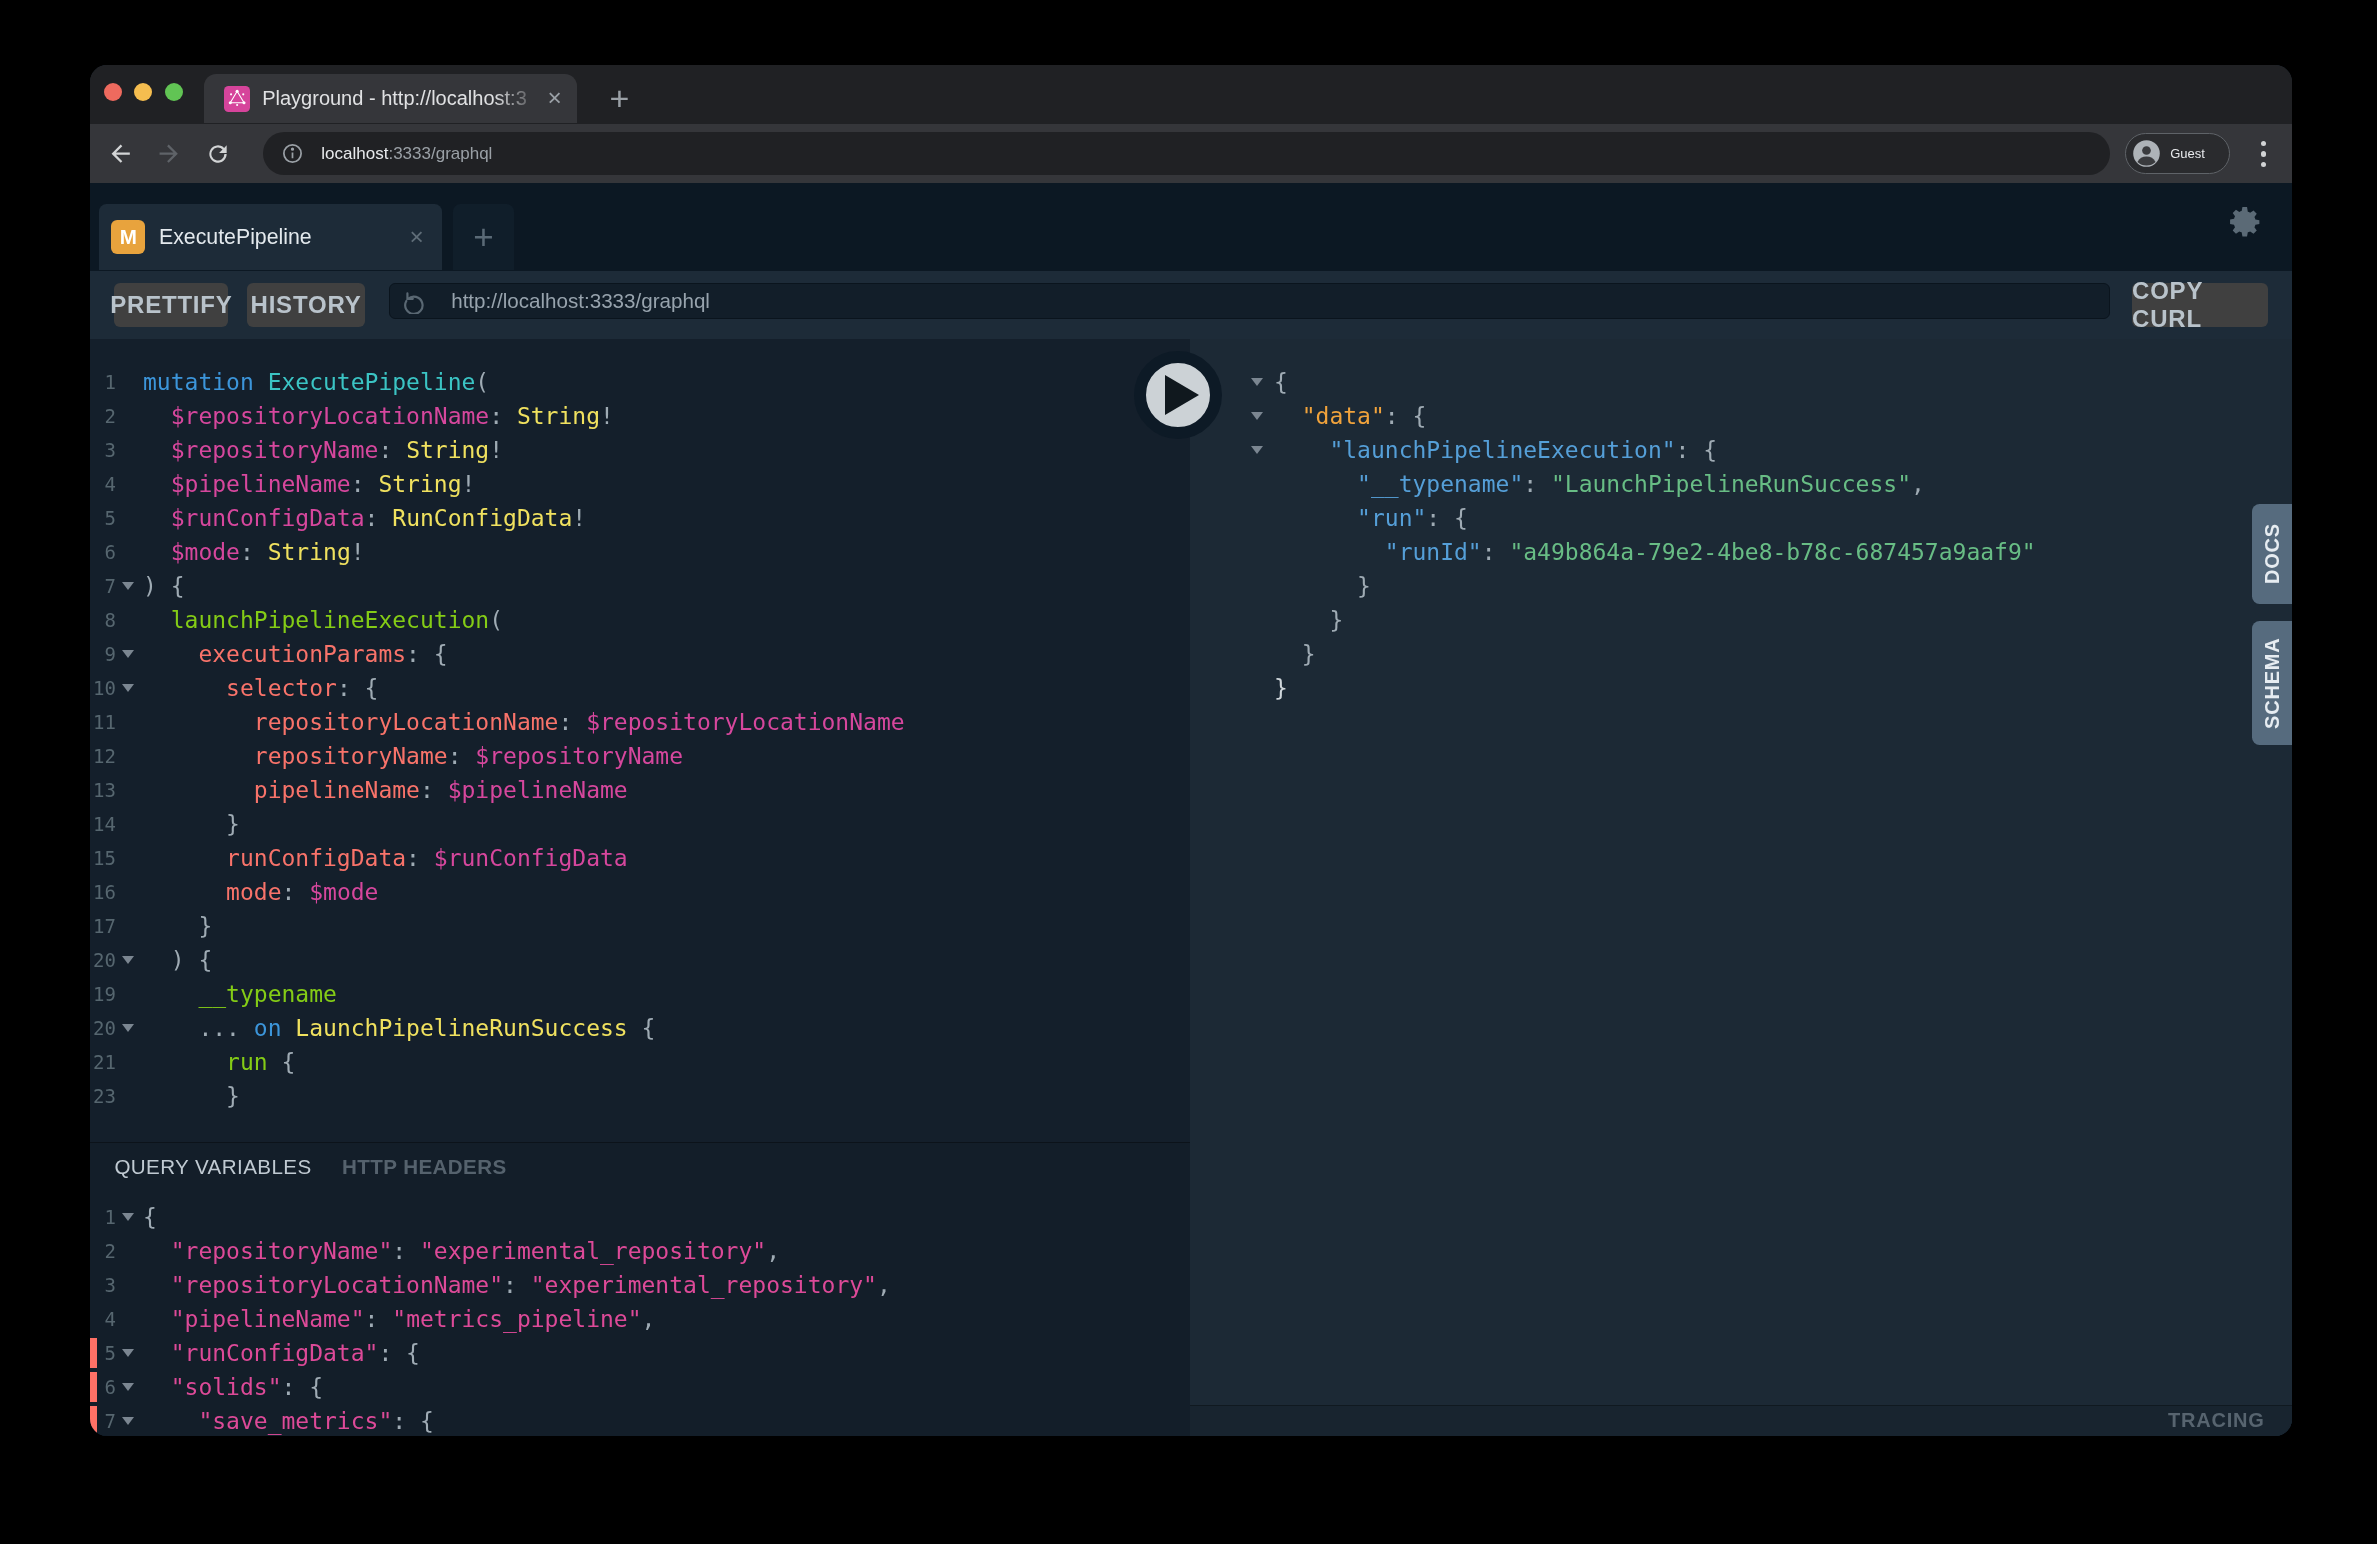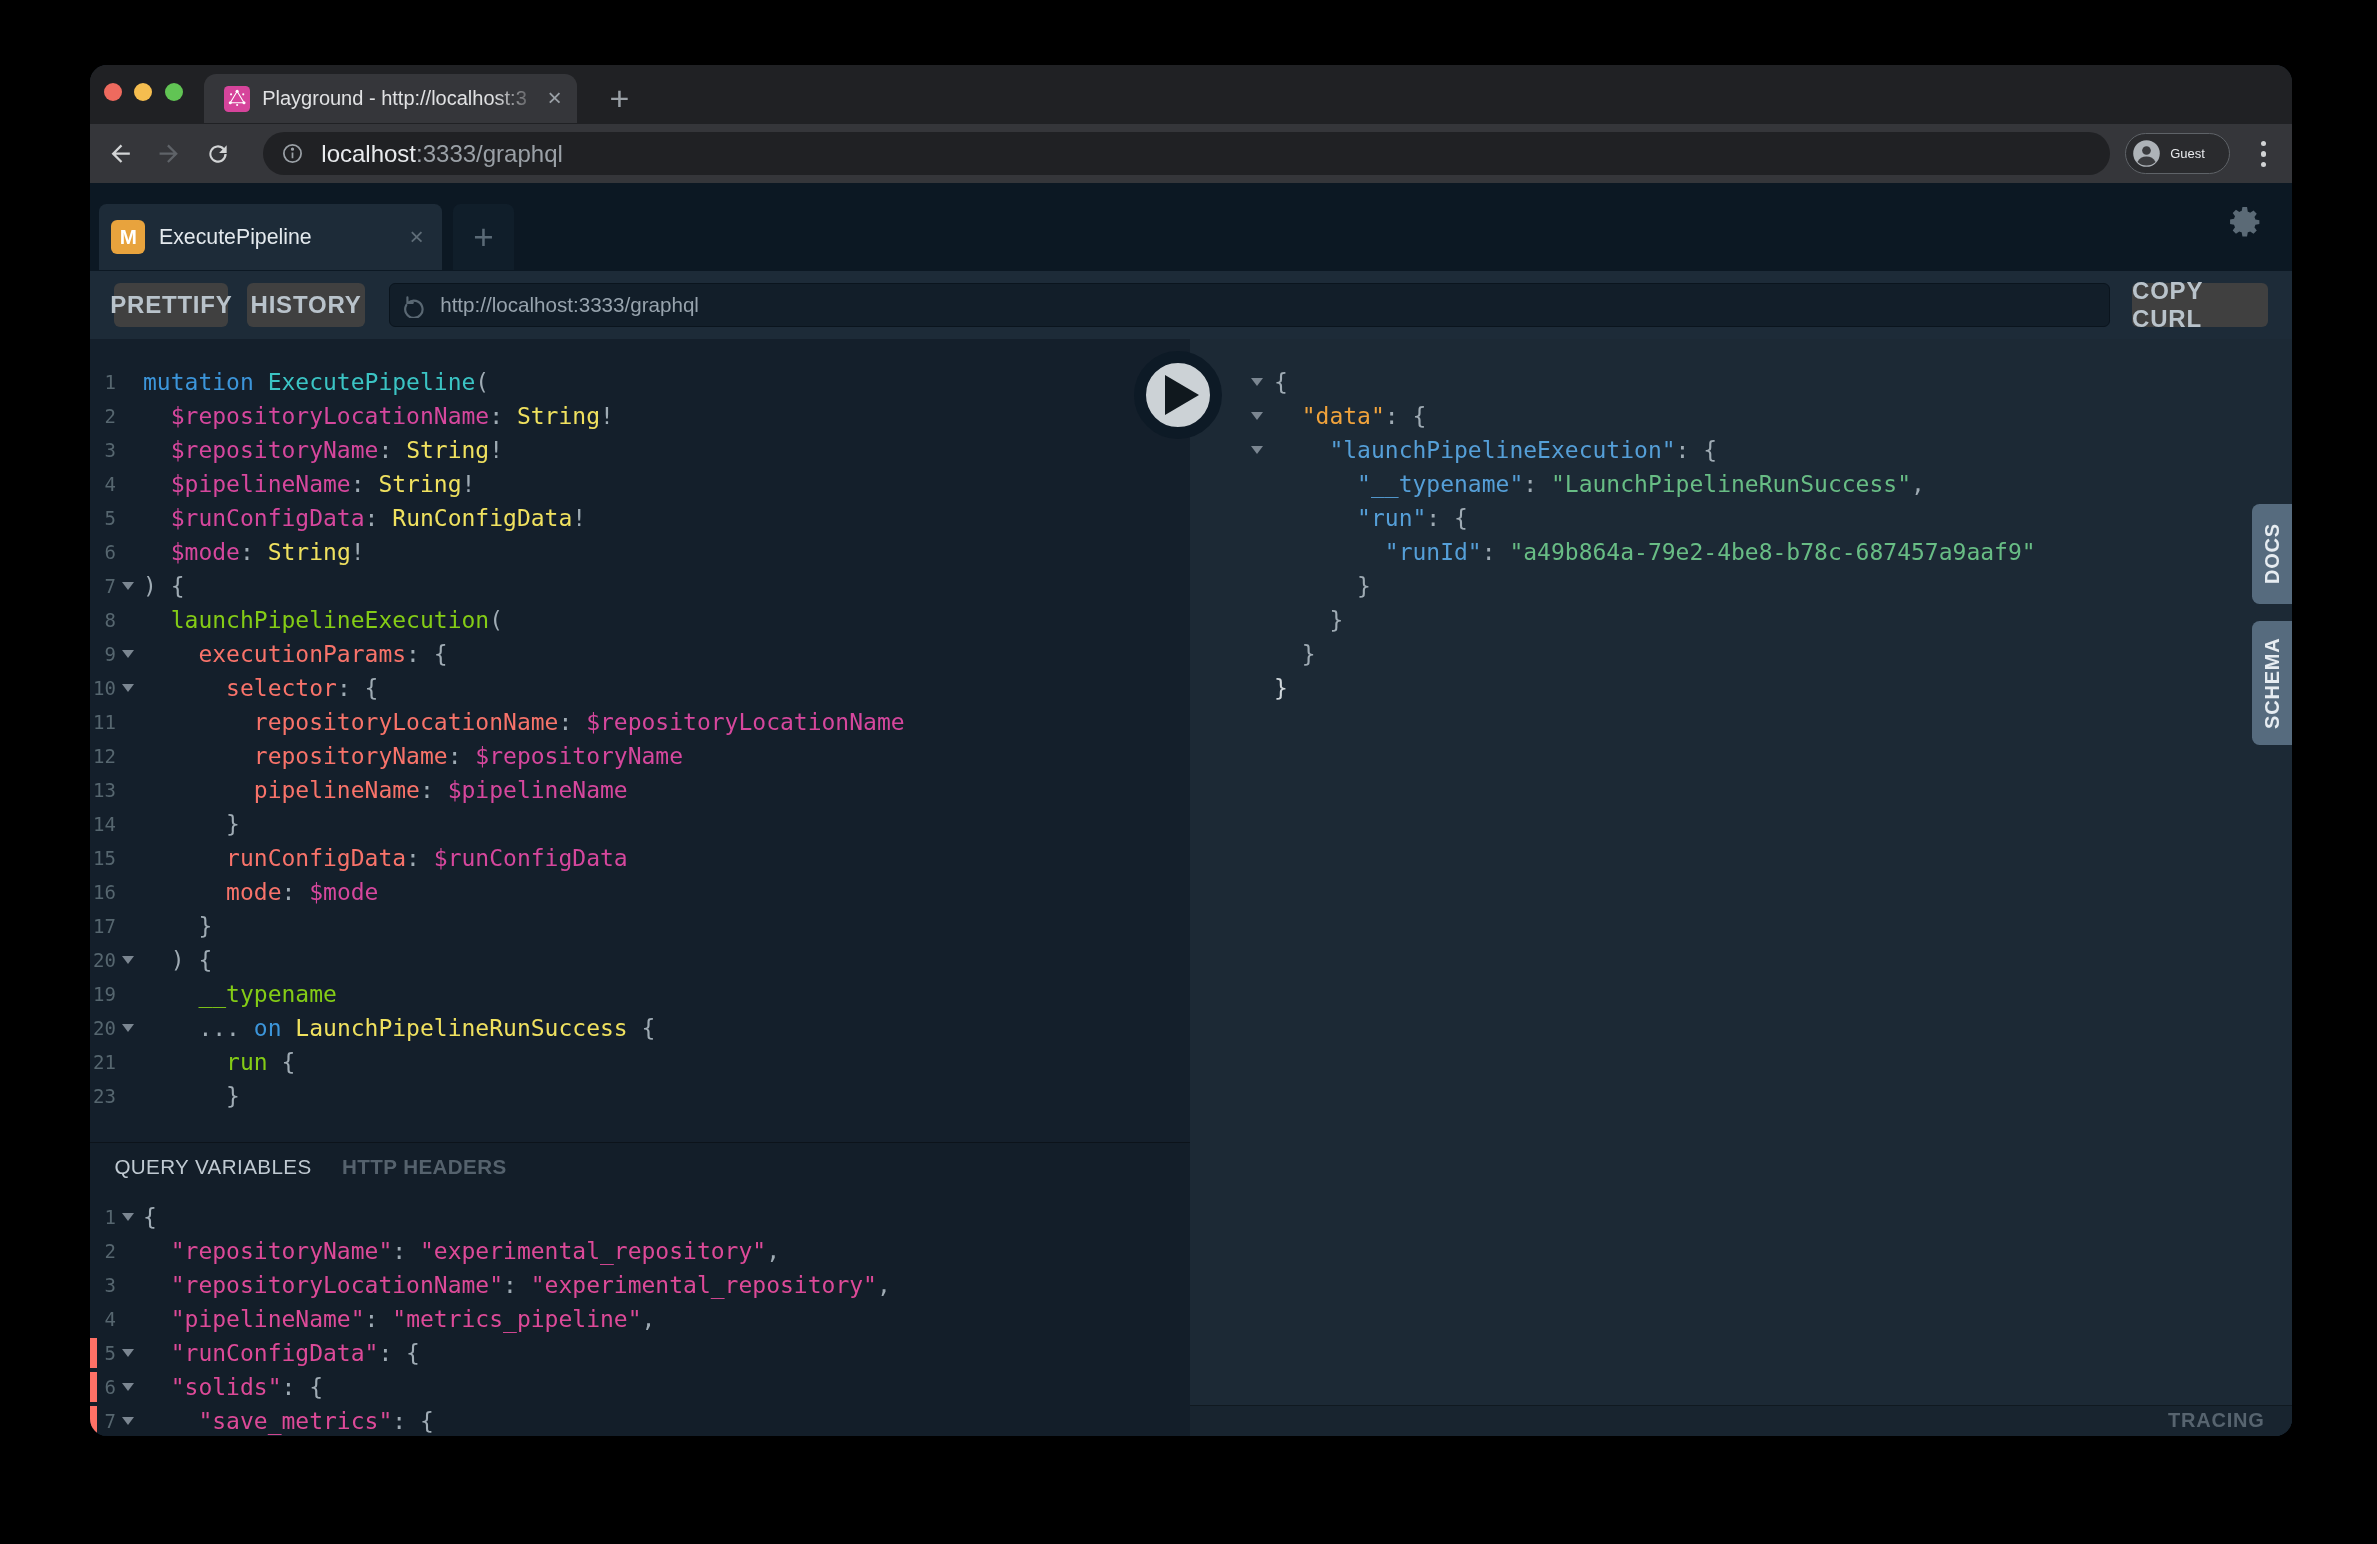--- a/index.html
+++ b/index.html
@@ -14,41 +14,41 @@
   .favicon{width:26px;height:26px;border-radius:4.6px;background:#d6449b;flex:none;display:flex;align-items:center;justify-content:center;}
   .tab-title-wrap{position:relative;overflow:hidden;white-space:nowrap;flex:1;margin-left:12.2px;height:30.5px;line-height:30.5px;}
   .tab-title-wrap:after{content:"";position:absolute;right:0;top:0;bottom:0;width:46px;background:linear-gradient(90deg,rgba(53,54,58,0),#35363a);}
   .tab-title{color:#e0e1e3;font-size:20px;}
   .tab-close{color:#9aa0a6;font-size:24.4px;line-height:24.4px;margin-left:7.6px;flex:none;}
   .chrome-newtab{position:absolute;left:503px;top:9.1px;width:53px;height:49px;color:#9aa0a6;font-size:34px;display:flex;align-items:center;justify-content:center;}
   .chrome-toolbar{position:absolute;left:0;top:59px;width:100%;height:59px;background:#35363a;}
   .nav-ic{position:absolute;top:13px;width:34px;height:34px;display:flex;align-items:center;justify-content:center;}
   .urlbar{position:absolute;left:173px;top:8.4px;width:1847px;height:43px;background:#202124;border-radius:21.3px;display:flex;align-items:center;padding-left:18.3px;box-sizing:border-box;}
   .url-info{color:#9aa0a6;margin-right:17px;display:flex;}
-  .url-text{font-size:24px;}
+  .url-text{font-size:17px;}
   .url-host{color:#e8eaed;} .url-rest{color:#9aa0a6;}
   .guest-pill{position:absolute;left:2035px;top:9.1px;width:105px;height:41px;border:1.5px solid #5f6368;border-radius:22px;background:#2a2b2e;display:flex;align-items:center;padding-left:6.1px;box-sizing:border-box;gap:9.1px;}
   .guest-label{color:#e8eaed;font-size:13px;}
   .kebab{position:absolute;left:2164px;top:13px;width:18.3px;height:34px;display:flex;flex-direction:column;align-items:center;justify-content:center;gap:5.3px;}
   .kebab span{width:5.3px;height:5.3px;border-radius:50%;background:#d2d4d5;display:block;}
 
   
   .pg{position:absolute;left:0;top:118px;width:100%;height:1253px;background:#0c1823;}
   .pg-tabstrip{position:absolute;left:0;top:0;width:100%;height:88px;background:#0c1823;}
   .pg-tab{position:absolute;left:9.1px;top:21.3px;width:343px;height:66px;background:#1d2b38;border-radius:7.6px 7.6px 0 0;display:flex;align-items:center;padding:0 18.3px 0 12.2px;box-sizing:border-box;}
   .m-badge{width:34px;height:34px;border-radius:6.1px;background:#e8a33d;color:#fff;font-weight:bold;font-size:20.6px;display:flex;align-items:center;justify-content:center;flex:none;}
   .pg-tab-title{color:#e3e9ed;font-size:21.3px;margin-left:13.7px;flex:1;}
   .pg-tab-close{color:#5f6d78;font-size:24.4px;flex:none;}
   .pg-newtab{position:absolute;left:363px;top:21.3px;width:61px;height:66px;background:#101e2a;border-radius:7.6px 7.6px 0 0;color:#5a6a76;font-size:35px;display:flex;align-items:center;justify-content:center;}
   .gear{position:absolute;left:2137px;top:21.3px;width:37px;height:37px;}
   .pg-toolbar{position:absolute;left:0;top:88px;width:100%;height:69px;background:#1d2b38;}
   .pg-btn{position:absolute;top:12.2px;height:44px;background:#404040;border-radius:6.1px;color:#b9c3cb;font-weight:bold;font-size:24px;letter-spacing:0.8px;display:flex;align-items:center;justify-content:center;}
   .btn-prettify{left:24.4px;width:114px;}
   .btn-history{left:157px;width:118px;}
-  .endpoint{position:absolute;left:299px;top:12.2px;width:1721px;height:44px;background:#121e29;border:1.5px solid #0a141d;border-radius:6.1px;display:flex;align-items:center;padding-left:12.2px;box-sizing:border-box;gap:12px;}
+  .endpoint{position:absolute;left:299px;top:12.2px;width:1721px;height:36px;background:#121e29;border:1.5px solid #0a141d;border-radius:6.1px;display:flex;align-items:center;padding-left:12.2px;box-sizing:border-box;gap:23px;}
   .endpoint-text{color:#97a3ad;font-size:20.6px;}
   .btn-copycurl{left:2042px;width:136px;}
 
   .pg-main{position:absolute;left:0;top:156px;width:100%;height:1097px;display:flex;}
   .col-left{width:1100px;flex:none;display:flex;flex-direction:column;}
   .query-pane{height:803px;background:#141f2b;padding-top:26px;box-sizing:border-box;overflow:hidden;}
   .vars{flex:1;background:#131e29;border-top:1.5px solid rgba(0,0,0,0.35);overflow:hidden;display:flex;flex-direction:column;}
   .vars-tabs{height:48px;display:flex;align-items:center;gap:30.5px;padding-left:24.4px;flex:none;}
   .vars-tab-active{color:#c0cad2;font-weight:normal;font-size:20.6px;letter-spacing:0.4px;}
   .vars-tab-idle{color:#55626d;font-weight:bold;font-size:20.6px;letter-spacing:0.4px;}

